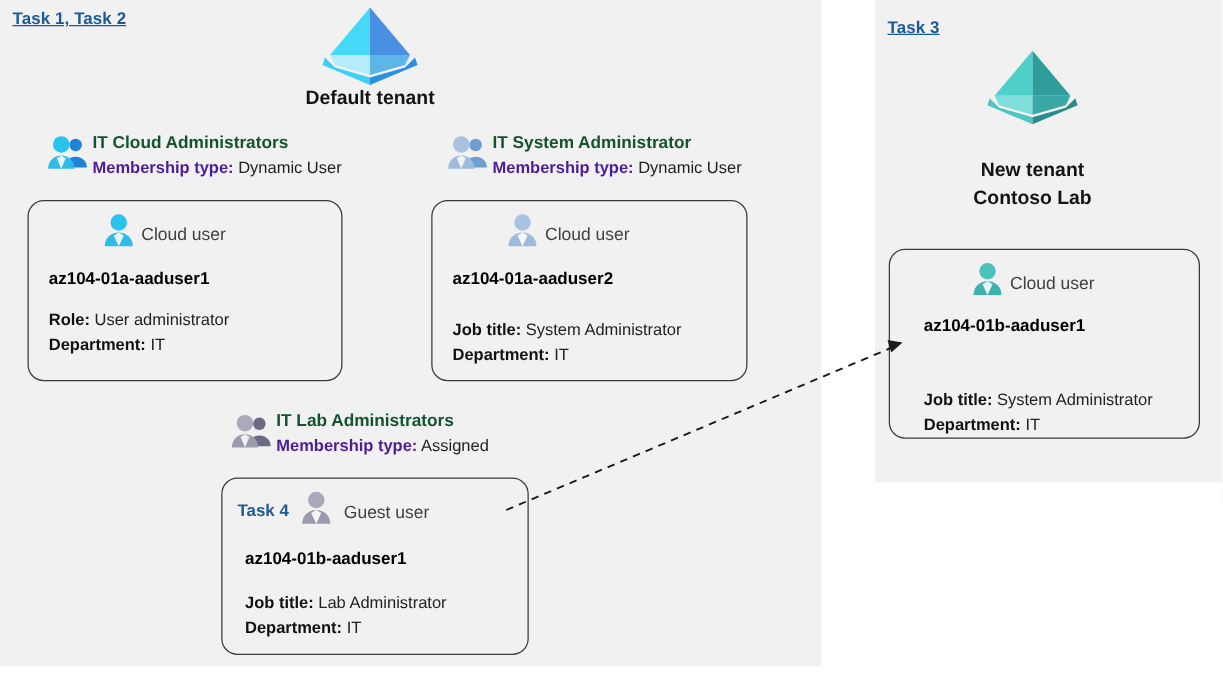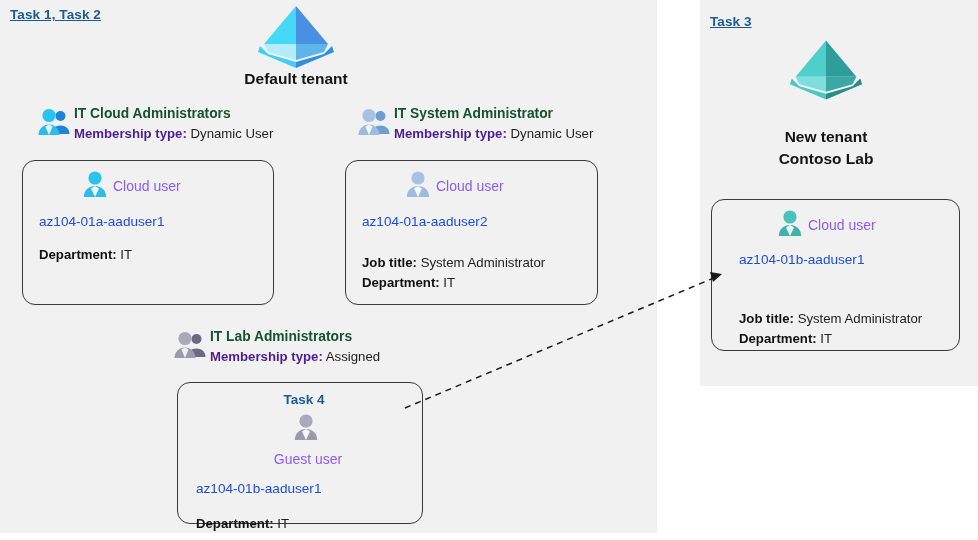--- a/index.html
+++ b/index.html
@@ -38,25 +38,25 @@
   
   .card{
     position:absolute;border:1.4px solid #3a3a3a;border-radius:13px;
     background:#f1f1f1;box-sizing:border-box;
   }
   .card-head{
     display:flex;align-items:center;justify-content:flex-start;
     gap:6px;padding-top:9px;
   }
   .card-head .uicon{flex:0 0 auto;display:block;}
-  .card-head .utype{font-size:14px;color:#8b5cf6;white-space:nowrap;}
+  .card-head .utype{font-size:14px;color:#404040;white-space:nowrap;}
   .card-head .tasktag{
     font-weight:bold;font-size:13.5px;color:#1b5a96;white-space:nowrap;margin-right:4px;
   }
-  .card-name{font-weight:normal;font-size:13.6px;color:#1d4ed8;white-space:nowrap;}
+  .card-name{font-weight:bold;font-size:13.6px;color:#000000;white-space:nowrap;}
   .card-props{font-size:13.2px;color:#222;line-height:1.5;}
   .card-props div{white-space:nowrap;}
   .card-props b{font-weight:bold;color:#111;}
 
   
   #arrow-layer{position:absolute;left:0;top:0;width:978px;height:540px;pointer-events:none;}
 </style>
 </head>
 <body>
 
@@ -107,21 +107,21 @@
   </span>
   <div class="gtext">
     <div class="gname">IT System Administrator</div>
     <div class="gmem">
       <b>Membership type:</b>
       <span>Dynamic User</span>
     </div>
   </div>
 </div>
 
-<div class="group" style="left:174px;top:328px;">
+<div class="group" style="left:185px;top:328px;">
   <span class="gicon">
     <svg width="32" height="30" viewBox="0 0 32 30">
       <circle cx="22.5" cy="9" r="5" fill="#6a6a84"></circle>
       <path d="M13.5 27c0-5.2 4-8.6 9-8.6s9 3.4 9 8.6z" fill="#6a6a84"></path>
       <circle cx="11" cy="8.5" r="6.6" fill="#a9a9ba"></circle>
       <path d="M0.5 28c0-6.4 4.7-10.6 10.5-10.6S21.5 21.6 21.5 28z" fill="#9a9aad"></path>
       <path d="M11 17.4 L7.4 19.6 L11 28 L14.6 19.6 Z" fill="#ffffff" opacity=".85"></path>
     </svg>
   </span>
   <div class="gtext">
@@ -139,20 +139,21 @@
       <svg width="24" height="28" viewBox="0 0 24 28">
         <circle cx="12" cy="8" r="6.6" fill="#29c3f0"></circle>
         <path d="M0.8 27c0-6.6 5-11 11.2-11s11.2 4.4 11.2 11z" fill="#2fbbe8"></path>
         <path d="M12 16 L8 18.4 L12 27 L16 18.4 Z" fill="#ffffff" opacity=".9"></path>
       </svg>
     </span>
     <span class="utype">Cloud user</span>
   </div>
   <div class="card-name" style="margin:12px 0 0 16px;">az104-01a-aaduser1</div>
   <div class="card-props" style="margin:16px 0 0 16px;">
+    <div><b>Role:</b> <span>User administrator</span></div>
     <div><b>Department:</b> <span>IT</span></div>
   </div>
 </div>
 
 <div class="card" style="left:345px;top:160px;width:253px;height:145px;">
   <div class="card-head" style="padding-left:60px;">
     <span class="uicon">
       <svg width="24" height="28" viewBox="0 0 24 28">
         <circle cx="12" cy="8" r="6.6" fill="#a8c3e2"></circle>
         <path d="M0.8 27c0-6.6 5-11 11.2-11s11.2 4.4 11.2 11z" fill="#9dbbdc"></path>
@@ -162,33 +163,34 @@
     <span class="utype">Cloud user</span>
   </div>
   <div class="card-name" style="margin:12px 0 0 16px;">az104-01a-aaduser2</div>
   <div class="card-props" style="margin:24px 0 0 16px;">
     <div><b>Job title:</b> <span>System Administrator</span></div>
     <div><b>Department:</b> <span>IT</span></div>
   </div>
 </div>
 
 <div class="card" style="left:177px;top:382px;width:246px;height:142px;">
-  <div class="card-head" style="padding-left:12px;flex-direction:column;">
+  <div class="card-head" style="padding-left:12px;">
     <span class="tasktag">Task 4</span>
     <span class="uicon">
       <svg width="24" height="28" viewBox="0 0 24 28">
         <circle cx="12" cy="8" r="6.6" fill="#a9a9ba"></circle>
         <path d="M0.8 27c0-6.6 5-11 11.2-11s11.2 4.4 11.2 11z" fill="#9a9aad"></path>
         <path d="M12 16 L8 18.4 L12 27 L16 18.4 Z" fill="#ffffff" opacity=".9"></path>
       </svg>
     </span>
     <span class="utype" style="margin-left:4px;">Guest user</span>
   </div>
   <div class="card-name" style="margin:14px 0 0 18px;">az104-01b-aaduser1</div>
   <div class="card-props" style="margin:18px 0 0 18px;">
+    <div><b>Job title:</b> <span>Lab Administrator</span></div>
     <div><b>Department:</b> <span>IT</span></div>
   </div>
 </div>
 
 <div class="panel" id="right-panel"></div>
 
 <div class="task-label" style="left:710px;top:14px;">Task 3</div>
 
 <div class="tenant-icon" style="left:788px;top:38px;">
   <svg width="76" height="64" viewBox="0 0 80 66">

